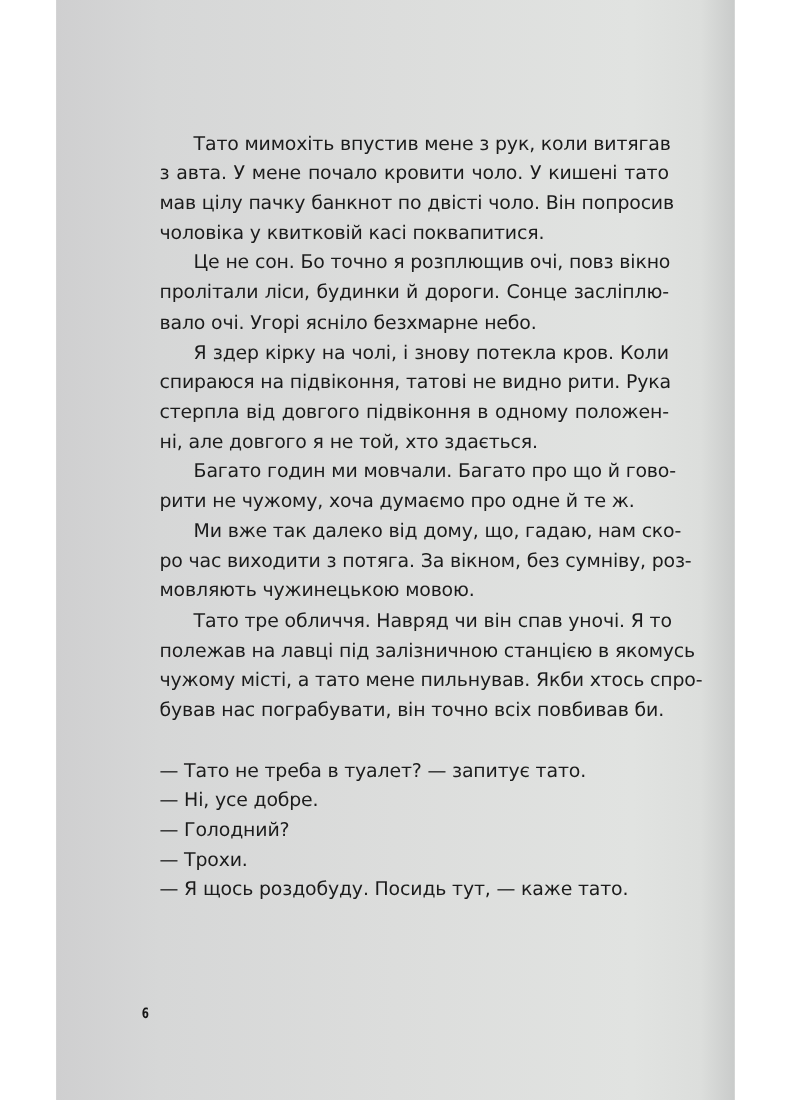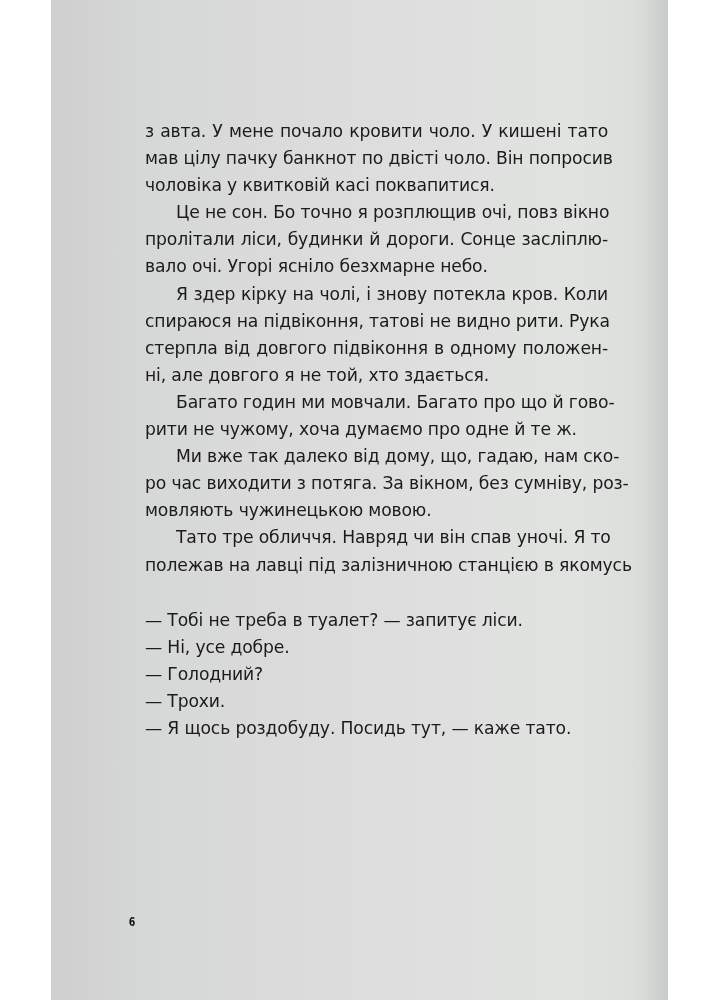--- a/index.html
+++ b/index.html
@@ -63,20 +63,21 @@
       transform: scaleX(0.8);
     }
   </style>
 </head>
 <body>
 
 <div class="page">
   <div class="text-block">
 
     <div class="para">
+      <span class="line first justify">Тато мимохіть впустив мене з рук, коли витягав</span>
       <span class="line justify">з авта. У мене почало кровити чоло. У кишені тато</span>
       <span class="line justify">мав цілу пачку банкнот по двісті чоло. Він попросив</span>
       <span class="line">чоловіка у квитковій касі поквапитися.</span>
     </div>
 
     <div class="para">
       <span class="line first justify">Це не сон. Бо точно я розплющив очі, повз вікно</span>
       <span class="line justify">пролітали ліси, будинки й дороги. Сонце засліплю-</span>
       <span class="line">вало очі. Угорі ясніло безхмарне небо.</span>
     </div>
@@ -95,24 +96,26 @@
 
     <div class="para">
       <span class="line first justify">Ми вже так далеко від дому, що, гадаю, нам ско-</span>
       <span class="line justify">ро час виходити з потяга. За вікном, без сумніву, роз-</span>
       <span class="line">мовляють чужинецькою мовою.</span>
     </div>
 
     <div class="para">
       <span class="line first justify">Тато тре обличчя. Навряд чи він спав уночі. Я то</span>
       <span class="line justify">полежав на лавці під залізничною станцією в якомусь</span>
+      <span class="line justify">чужому місті, а тато мене пильнував. Якби хтось спро-</span>
+      <span class="line">бував нас пограбувати, він точно всіх повбивав би.</span>
     </div>
 
     <div class="dialog">
-      <span class="dialog-line">— Тобі не треба в туалет? — запитує ліси.</span>
+      <span class="dialog-line">— Тато не треба в туалет? — запитує тато.</span>
       <span class="dialog-line">— Ні, усе добре.</span>
       <span class="dialog-line">— Голодний?</span>
       <span class="dialog-line">— Трохи.</span>
       <span class="dialog-line">— Я щось роздобуду. Посидь тут, — каже тато.</span>
     </div>
 
   </div>
 
   <div class="page-number">6</div>
 </div>

